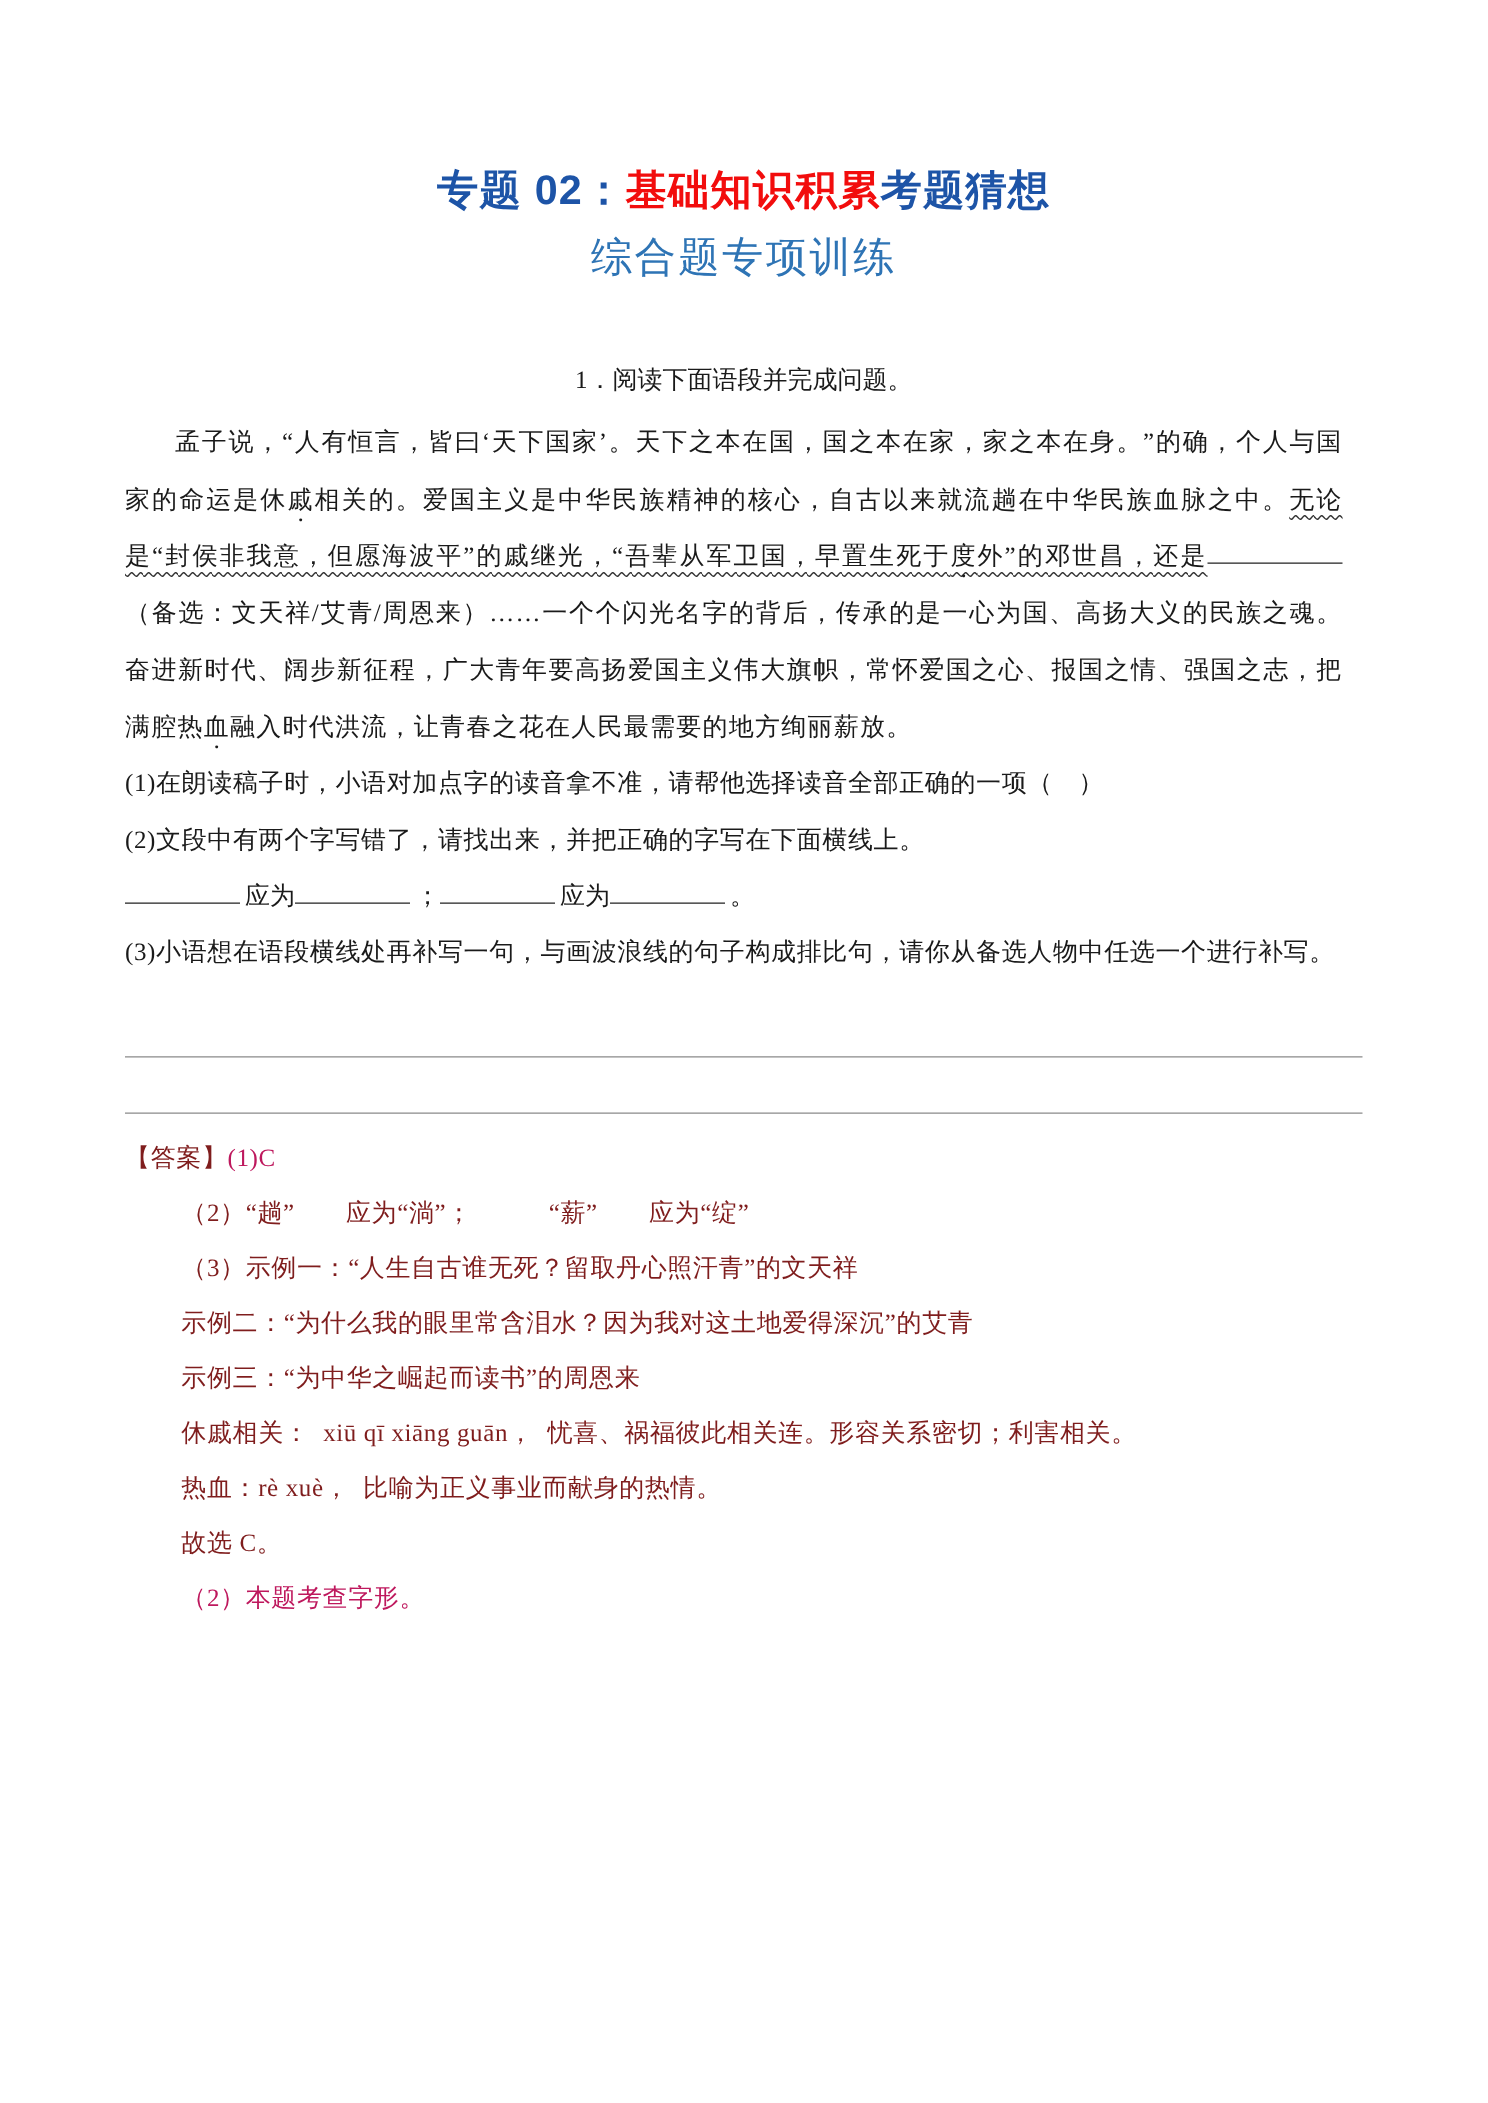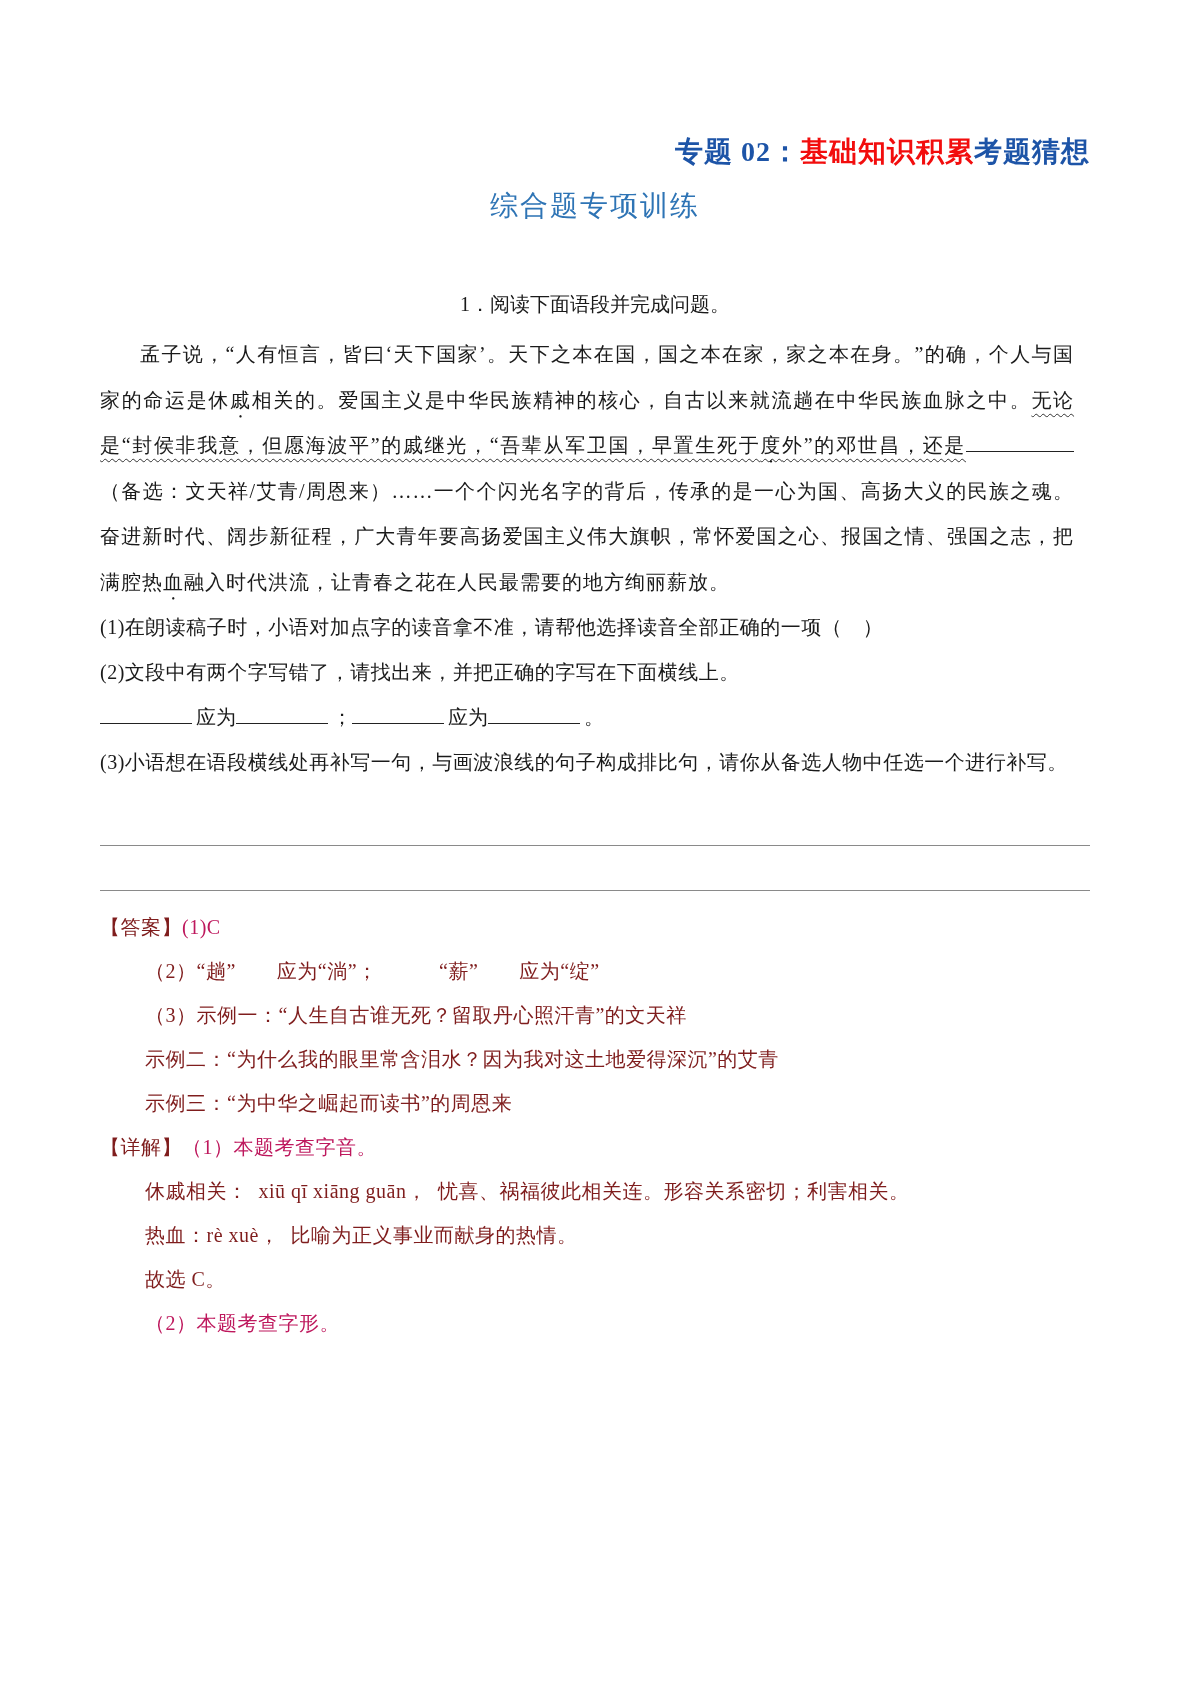--- a/index.html
+++ b/index.html
@@ -3,30 +3,30 @@
 <meta charset="utf-8">
 <style>
   html,body{margin:0;padding:0;background:#ffffff;}
   .page{
     width:1190px;height:1682px;margin:0 auto;background:#ffffff;
     box-sizing:border-box;padding:0 100px;overflow:hidden;
     font-family:"Liberation Serif","DejaVu Serif",serif;
     color:#1a1a1a;font-size:20px;
   }
   .title{
-    margin:132px 0 0 0;text-align:right;
-    font-family:Liberation Serif, serif;
-    font-size:28px;font-weight:700;line-height:40px;letter-spacing:1px;
+    margin:132px 0 0 0;text-align:center;
+    font-family:Liberation Sans, sans-serif;
+    font-size:33px;font-weight:700;line-height:40px;letter-spacing:1px;
   }
   .t-blue{color:#1d54a7;}
   .t-red{color:#f20d0d;}
   .subtitle{
     margin:16px 0 0 0;text-align:center;color:#2e74b5;
     font-family:"Liberation Sans","DejaVu Sans",sans-serif;
-    font-size:28px;font-weight:400;line-height:36px;letter-spacing:2px;
+    font-size:33px;font-weight:400;line-height:36px;letter-spacing:2px;
   }
   .stem{margin:64px 0 0 0;line-height:32px;text-align:center;}
   .passage{
     margin:12px 16px 0 0;text-indent:2em;text-align:justify;
     line-height:45.5px;letter-spacing:1px;
   }
   .dot{
     -webkit-text-emphasis:filled dot;-webkit-text-emphasis-position:under right;
     text-emphasis:filled dot;text-emphasis-position:under right;
   }
@@ -74,20 +74,19 @@
     <div class="writing-line"></div>
   </div>
 
   <div class="answers">
     <p class="ans-row"><span class="red">【答案】</span><span class="blacktext">(1)C</span></p>
     <p class="ans-row indent red">（2）“趟”　　应为“淌”；　　　“薪”　　应为“绽”</p>
     <p class="ans-row indent red">（3）示例一：“人生自古谁无死？留取丹心照汗青”的文天祥</p>
     <p class="ans-row indent red">示例二：“为什么我的眼里常含泪水？因为我对这土地爱得深沉”的艾青</p>
     <p class="ans-row indent red">示例三：“为中华之崛起而读书”的周恩来</p>
 
-    <p class="ans-row"><span class="red">【详解】</span><span class="blacktext">（1）本题考查字音。</span></p>
     <p class="ans-row indent red">休戚相关：  xiū qī xiāng guān，  忧喜、祸福彼此相关连。形容关系密切；利害相关。</p>
     <p class="ans-row indent red">热血：rè xuè，  比喻为正义事业而献身的热情。</p>
     <p class="ans-row indent red">故选 C。</p>
     <p class="ans-row indent blacktext">（2）本题考查字形。</p>
   </div>
 
 </div>
 
 </body></html>

